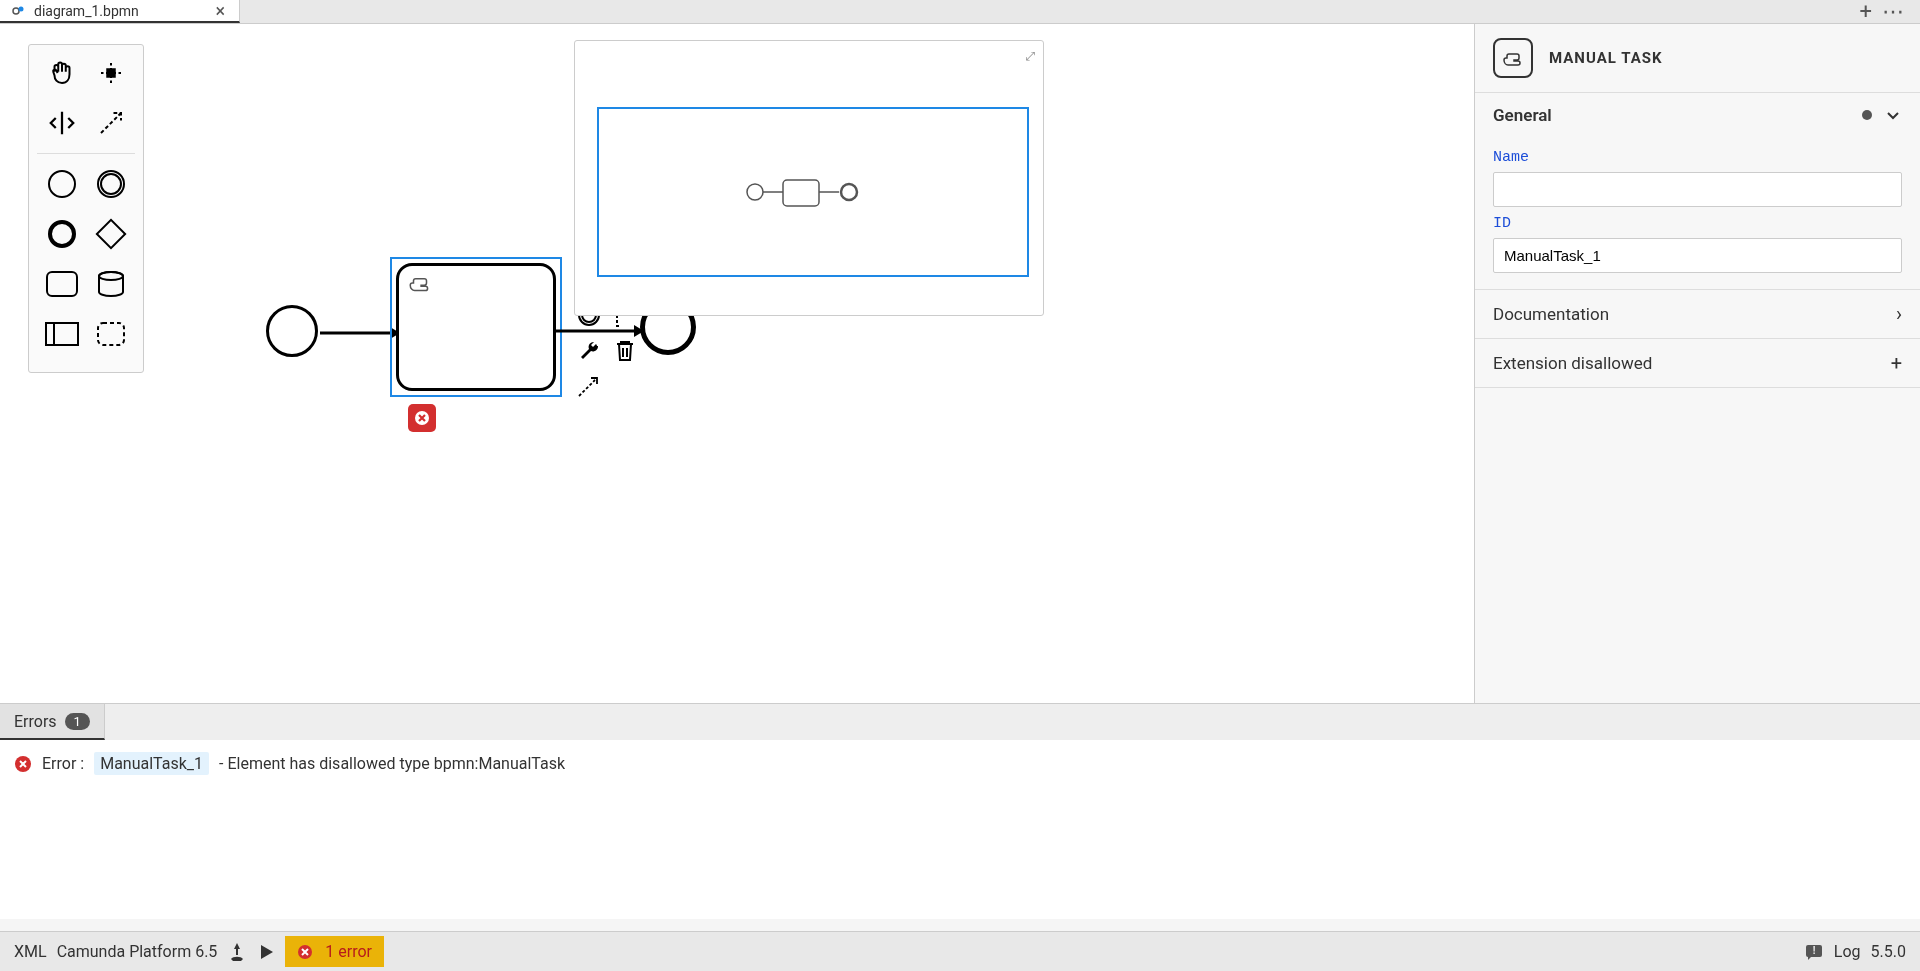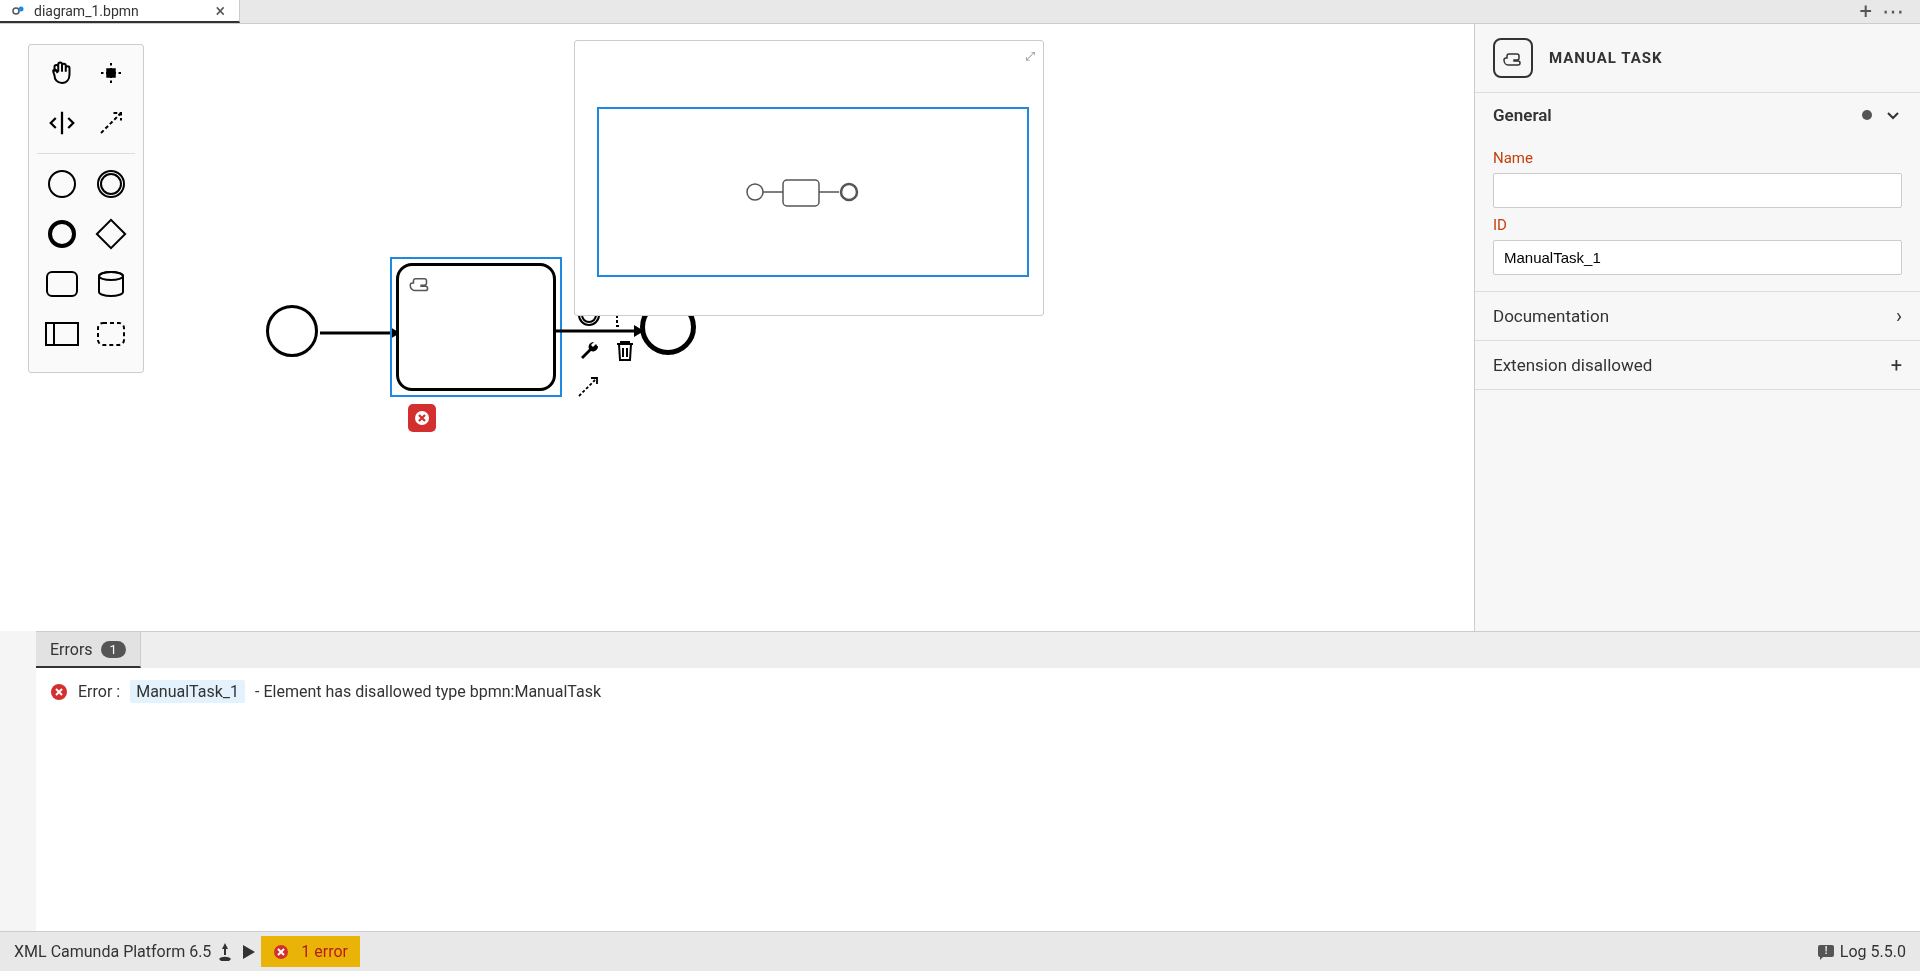--- a/index.html
+++ b/index.html
@@ -104,21 +104,21 @@
   display: flex; align-items: center; padding: 14px 18px; gap: 16px; border-bottom: 1px solid #ddd;
 }
 .props-header-icon { width: 40px; height: 40px; border: 2px solid #333; border-radius: 8px; display:flex;align-items:center;justify-content:center; }
 .props-header-title { font-weight: bold; letter-spacing: 1px; font-size: 15px; }
 .props-section { border-bottom: 1px solid #ddd; }
 .props-section-head {
   display: flex; align-items: center; padding: 12px 18px; cursor: pointer; font-size: 17px; font-weight: 600;
 }
 .props-section-head .dot { width: 10px; height: 10px; background: #555; border-radius: 50%; margin-left: auto; margin-right: 12px; }
 .props-section-body { padding: 4px 18px 16px; }
-.props-label { font-size: 15px; color: #c2410c; margin-bottom: 6px; margin-top: 8px; }
+.props-label { font-size: 15px; color: #1d4ed8; margin-bottom: 6px; margin-top: 8px; font-family: Liberation Mono, monospace; }
 .props-input {
   width: 100%; padding: 8px 10px; border: 1px solid #ccc; background: #fff; font-size: 15px; border-radius: 2px;
 }
 .props-row-collapsed { display: flex; align-items: center; padding: 12px 18px; font-size: 17px; border-bottom: 1px solid #ddd; cursor: pointer; }
 .props-row-collapsed .chev { margin-left: auto; color: #333; font-size: 20px; }
 
 
 .errors-panel { background: #fff; border-top: 1px solid #ccc; display: flex; flex-direction: column; }
 .errors-tabs { height: 36px; display: flex; align-items: stretch; background: #eee; }
 .errors-tab {
@@ -126,21 +126,21 @@
   border-right: 1px solid #ccc; border-bottom: 2px solid #333; font-size: 16px;
 }
 .badge { background: #555; color: #fff; border-radius: 10px; padding: 1px 9px; font-size: 13px; }
 .errors-list { padding: 12px 14px; flex: 1; }
 .error-item { display: flex; align-items: center; gap: 10px; font-size: 16px; }
 .error-item .eid { background: #e3f2fd; padding: 2px 6px; border-radius: 2px; }
 
 
 .statusbar {
   height: 40px; background: #e8e8e8; border-top: 1px solid #ccc; display: flex; align-items: center;
-  padding: 0 14px; gap: 4px; font-size: 16px;
+  padding: 0 14px; gap: 10px; font-size: 16px; margin-top: 12px;
 }
 .status-item { display: flex; align-items: center; gap: 8px; cursor: pointer; }
 .status-error { background: #eab308; padding: 6px 12px; color: #b71c1c; }
 .status-error svg { margin-right: 4px; }
 .statusbar-spacer { flex: 1; }
 
 svg { display: block; }
 </style>
 </head>
 <body>
@@ -371,21 +371,21 @@
       <span class="chev">›</span>
     </div>
     <div class="props-row-collapsed">
       <span>Extension disallowed</span>
       <span class="chev">+</span>
     </div>
   </div>
 
 </div>
 
-<div class="errors-panel" style="height: 300px; margin-left: 36px;">
+<div class="errors-panel" style="height: 216px;">
   <div class="errors-tabs">
     <div class="errors-tab">
       <span>Errors</span>
       <span class="badge">1</span>
     </div>
   </div>
   <div class="errors-list">
     <div class="error-item">
       <svg width="18" height="18" viewBox="0 0 18 18">
           <circle cx="9" cy="9" r="8" fill="#d32f2f"></circle>

